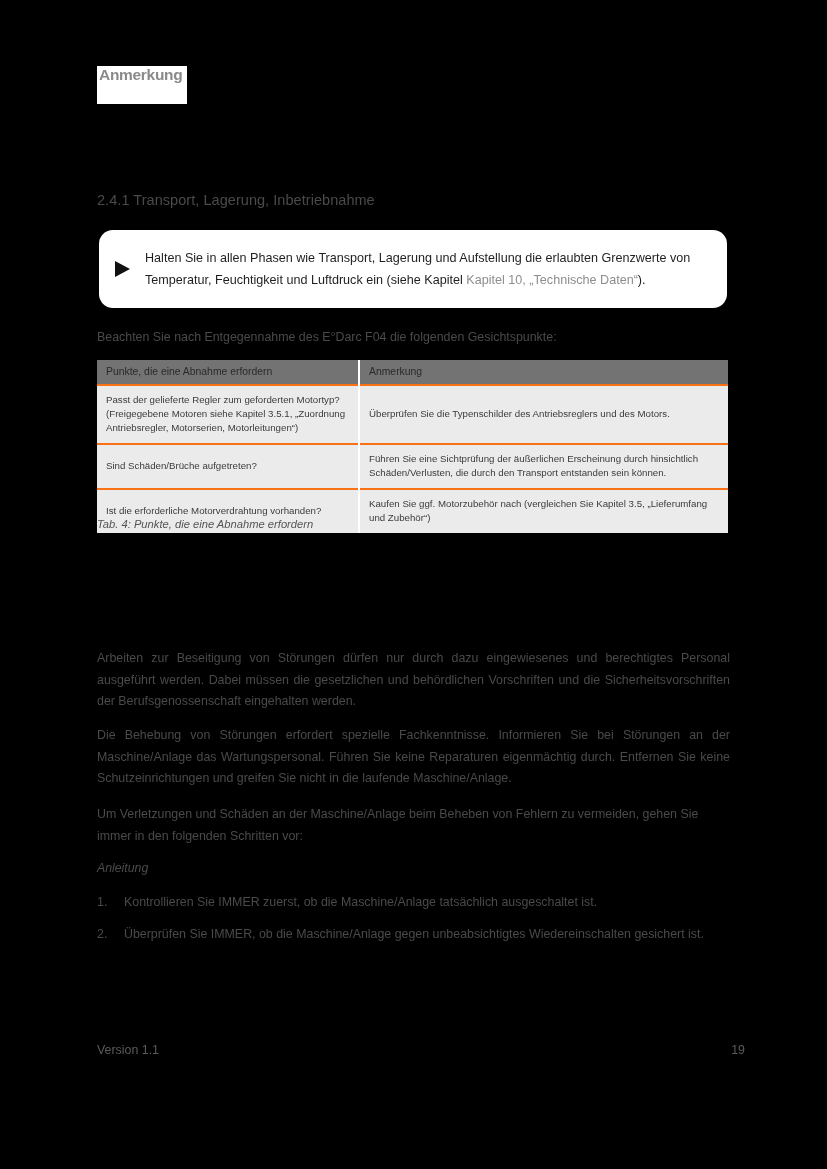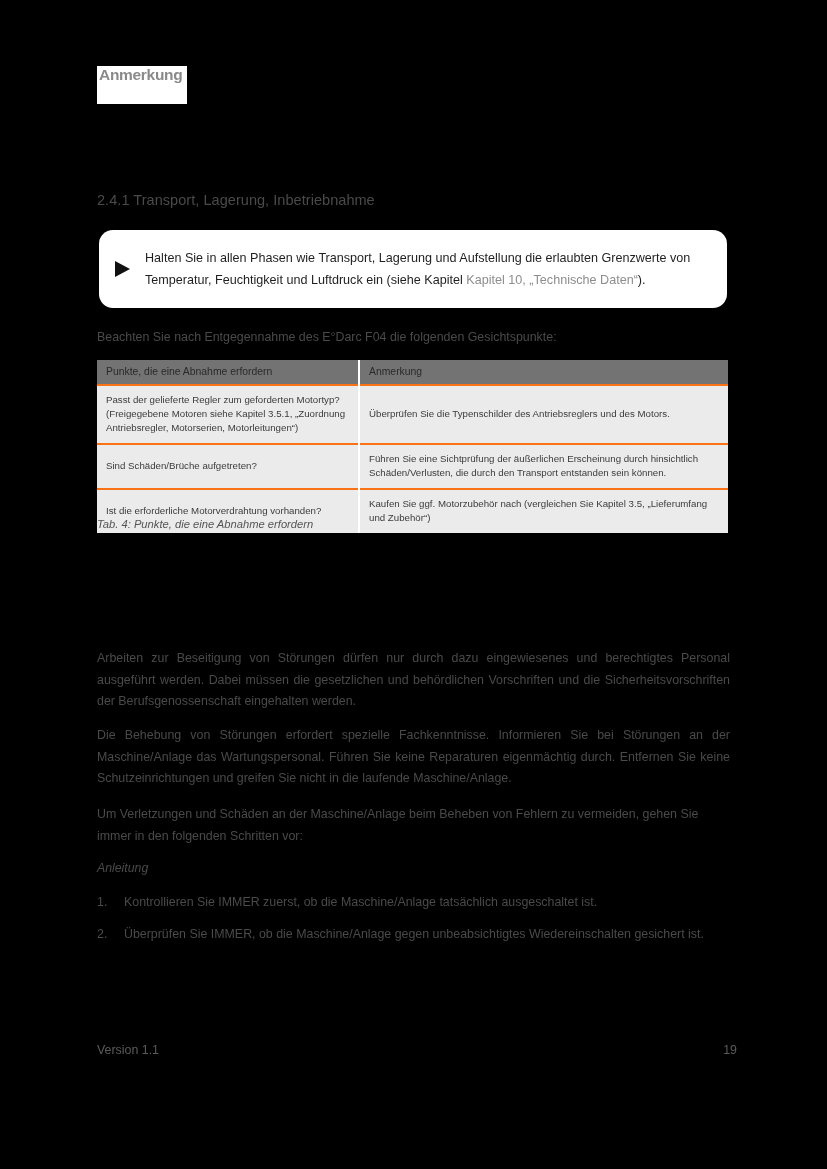--- a/index.html
+++ b/index.html
@@ -225,21 +225,21 @@
   
   .footer-left {
     position: absolute;
     left: 97px;
     top: 1043px;
     font-size: 12.4px;
     color: #5b5b5b;
   }
   .footer-right {
     position: absolute;
-    left: 8px;
+    left: 16px;
     top: 1043px;
     width: 729px;
     text-align: right;
     font-size: 12.4px;
     color: #5b5b5b;
   }
 </style>
 </head>
 <body>
 

